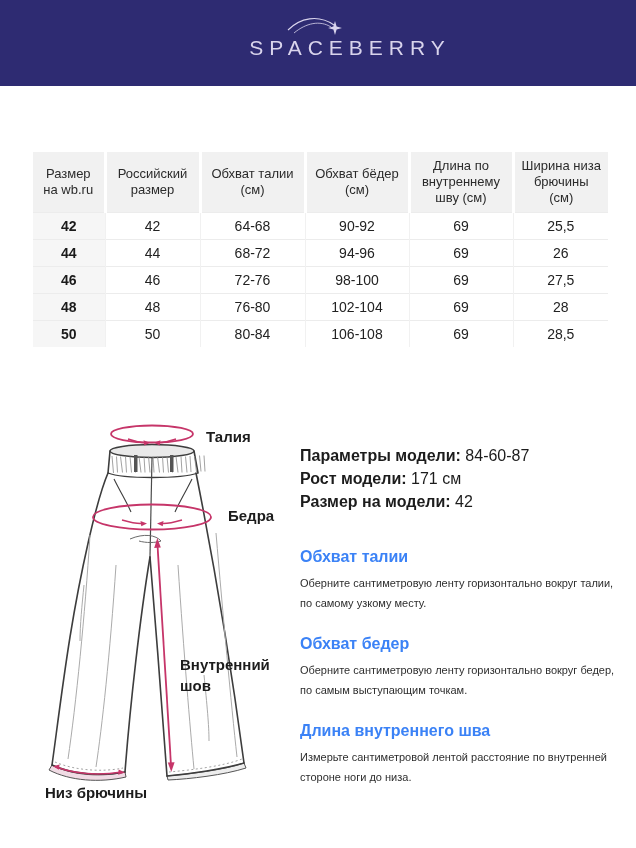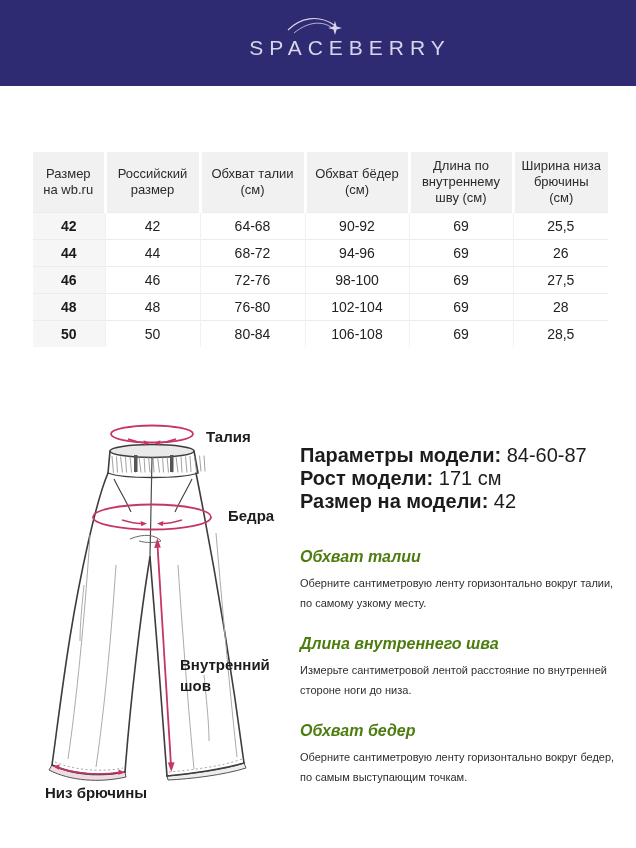--- a/index.html
+++ b/index.html
@@ -31,26 +31,26 @@
   
   .pants-svg { position:absolute; left:28px; top:415px; }
   .diag-label { position:absolute; font-size:15px; font-weight:700; color:#1c1c1c; }
   .lbl-waist { left:206px; top:428px; }
   .lbl-hips  { left:228px; top:507px; }
   .lbl-seam  { left:180px; top:654px; width:118px; line-height:21px; }
   .lbl-hem   { left:45px;  top:784px; }
 
   
   .model-params { position:absolute; left:300px; top:444px; width:320px; }
-  .param-line { font-size:20px; line-height:23px; color:#1c1c1c; }
+  .param-line { font-size:16px; line-height:23px; color:#1c1c1c; }
   .param-label { font-weight:700; }
 
   .guide { position:absolute; left:300px; top:546px; width:316px; }
   .guide-section { margin-bottom:20px; }
-  .guide-title { font-size:16px; font-weight:700; line-height:21px; margin-bottom:6px; color:#4d7c0f;font-style:italic; }
+  .guide-title { font-size:16px; font-weight:700; line-height:21px; margin-bottom:6px; color:#3b82f6; }
   .guide-text { font-size:11px; line-height:20px; color:#2e2e2e; }
 </style>
 </head>
 <body>
 
 <div class="page">
 
   <div class="banner">
     <div class="logo-wrap">
       <span class="logo-text">SPACEBERRY</span>
@@ -198,22 +198,22 @@
       <div class="param-line"><span class="param-label">Рост модели:</span><span> 171 см</span></div>
       <div class="param-line"><span class="param-label">Размер на модели:</span><span> 42</span></div>
     </div>
 
   <div class="guide" id="guide-sections">
       <div class="guide-section">
         <div class="guide-title">Обхват талии</div>
         <div class="guide-text">Оберните сантиметровую ленту горизонтально вокруг талии, по самому узкому месту.</div>
       </div>
       <div class="guide-section">
+        <div class="guide-title">Обхват бедер</div>
+        <div class="guide-text">Оберните сантиметровую ленту горизонтально вокруг бедер, по самым выступающим точкам.</div>
+      </div>
+      <div class="guide-section">
         <div class="guide-title">Длина внутреннего шва</div>
         <div class="guide-text">Измерьте сантиметровой лентой расстояние по внутренней стороне ноги до низа.</div>
       </div>
-      <div class="guide-section">
-        <div class="guide-title">Обхват бедер</div>
-        <div class="guide-text">Оберните сантиметровую ленту горизонтально вокруг бедер, по самым выступающим точкам.</div>
-      </div>
     </div>
 
 </div>
 
 </body></html>

